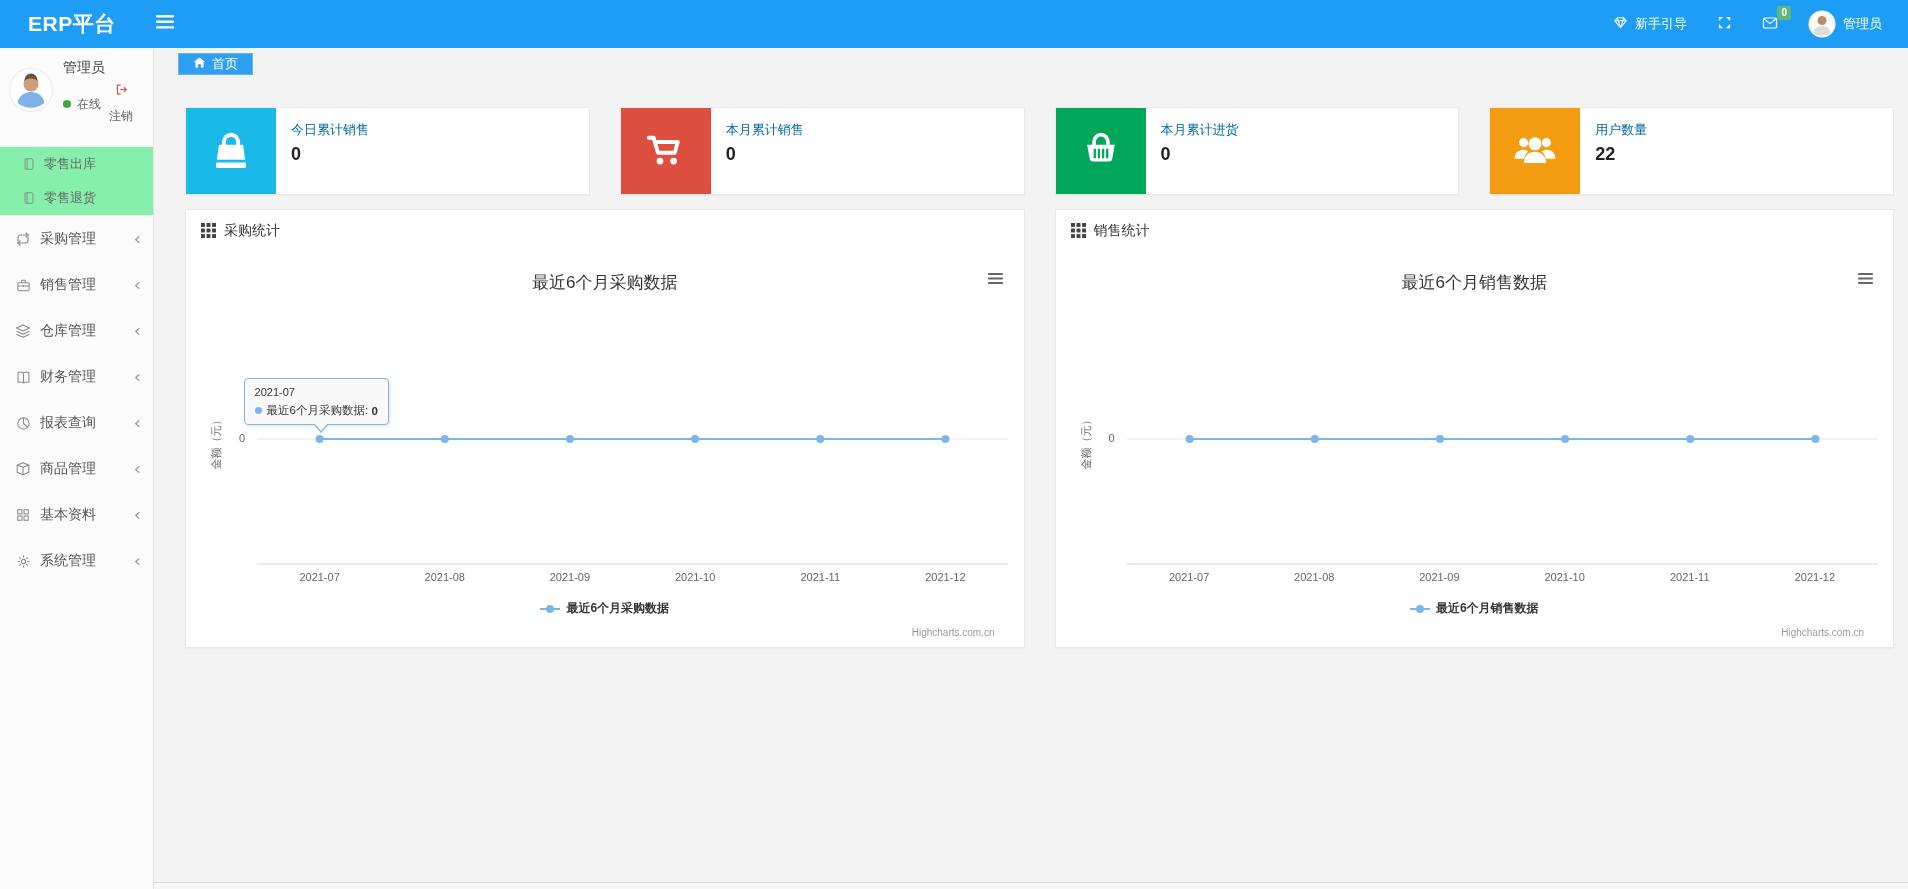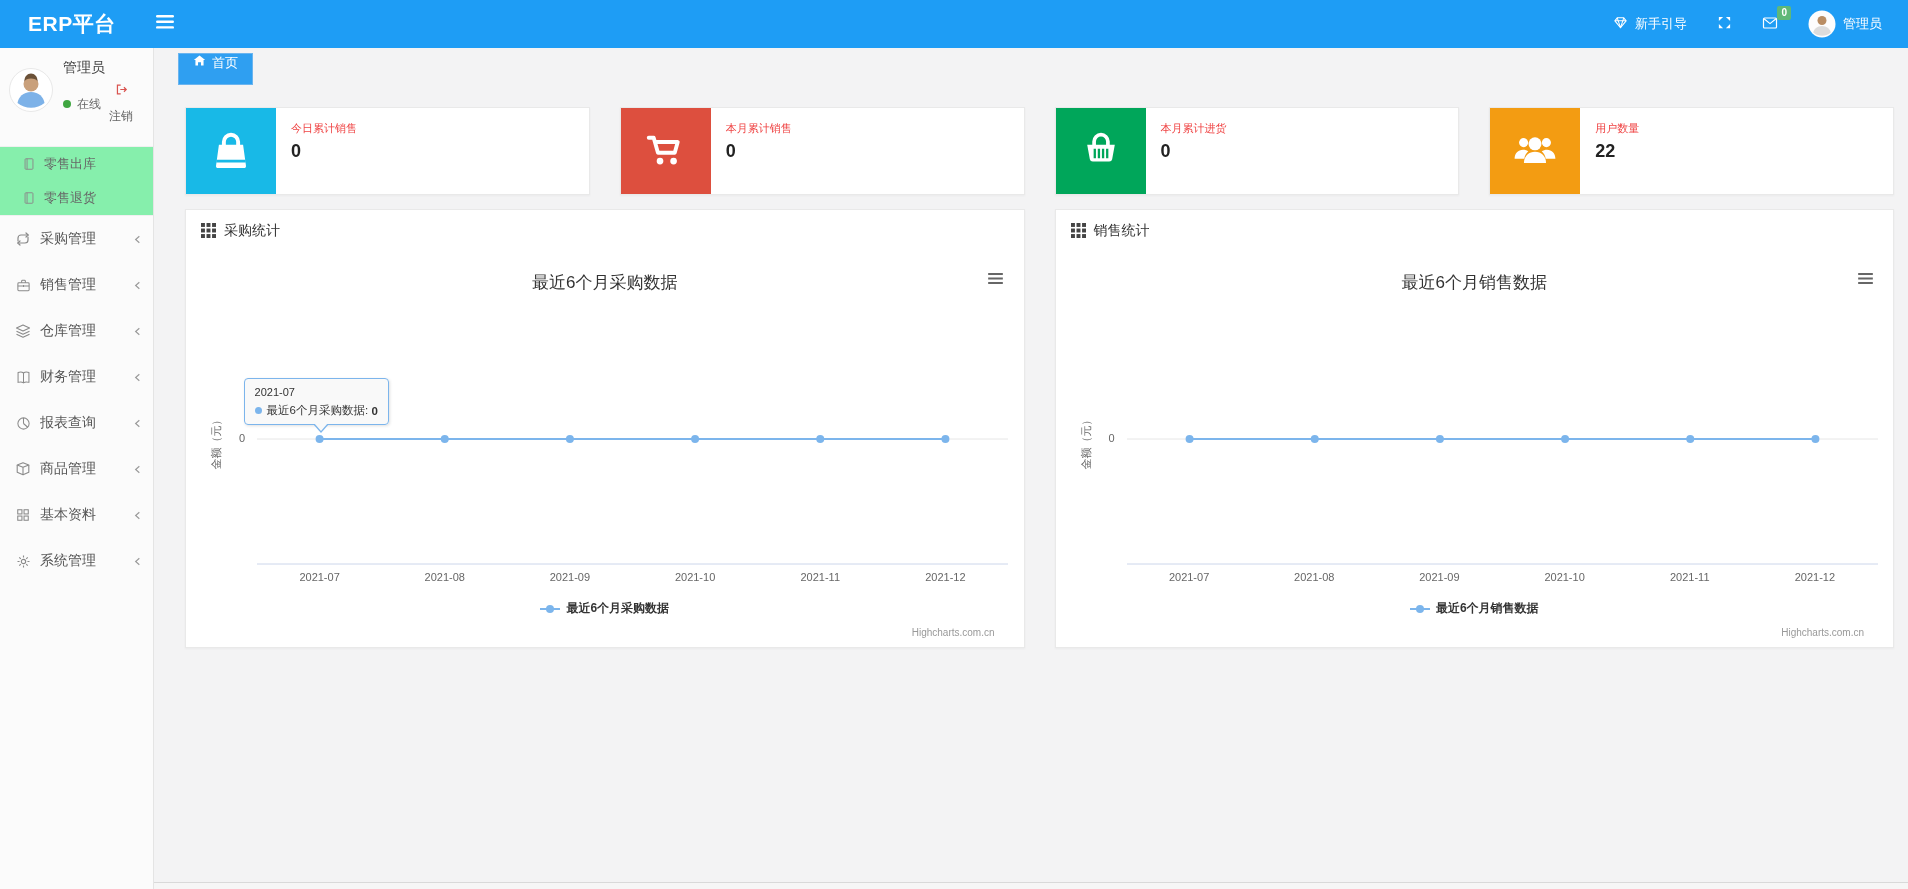--- a/index.html
+++ b/index.html
@@ -33,30 +33,30 @@
     font-size:14px;color:#565656;cursor:pointer;}
   .menu-item .mi{color:#8a8a8a;display:flex;width:18px;justify-content:center;}
   .menu-item .ml{flex:1;margin-left:8px;white-space:nowrap;}
   .menu-item .chev{color:#9a9a9a;display:flex;}
   .submenu{background:#86efac;border-top:1px solid #f0f0f0;border-bottom:1px solid #f0f0f0;}
   .submenu .menu-item{height:34px;padding-left:21px;font-size:13px;color:#666;}
   .submenu .menu-item .mi{width:15px;}
 
   
   .content{position:absolute;top:48px;left:154px;right:0;bottom:0;padding:5px 14px 0 31px;}
-  .tab-home{position:absolute;top:5px;left:24px;height:32px;display:inline-flex;align-items:flex-start;
+  .tab-home{position:absolute;top:5px;left:24px;height:22px;display:inline-flex;align-items:center;
     gap:6px;background:#2f9ff1;border:1px solid #6ab4ef;color:#fff;font-size:13px;
     padding:0 14px;cursor:pointer;}
   .rows{margin-top:54px;}
   .stats-row{display:grid;grid-template-columns:repeat(4,1fr);gap:30px;}
   .stat-card{display:flex;background:#fff;border:1px solid #e9e9e9;height:88px;
     box-shadow:0 1px 2px rgba(0,0,0,.04);}
   .stat-ic{width:90px;flex:0 0 90px;display:flex;align-items:center;justify-content:center;}
   .stat-tx{padding:13px 15px;}
-  .stat-label{font-size:11px;color:#ef4444;font-family:Liberation Serif, serif;}
+  .stat-label{font-size:13px;color:#0369a1;font-family:Liberation Serif, serif;}
   .stat-value{font-size:18px;font-weight:bold;color:#222;margin-top:5px;}
 
   .panels-row{display:grid;grid-template-columns:1fr 1fr;gap:30px;margin-top:14px;}
   .panel{background:#fff;border:1px solid #e9e9e9;height:439px;box-shadow:0 1px 2px rgba(0,0,0,.04);}
   .panel-header{height:41px;display:flex;align-items:center;padding:0 15px;font-size:14px;color:#333;gap:8px;}
   .panel-header .th{color:#444;display:flex;}
   .chart-box{position:relative;height:396px;}
 
   
   .hc-title{position:absolute;top:20px;left:0;right:0;text-align:center;

